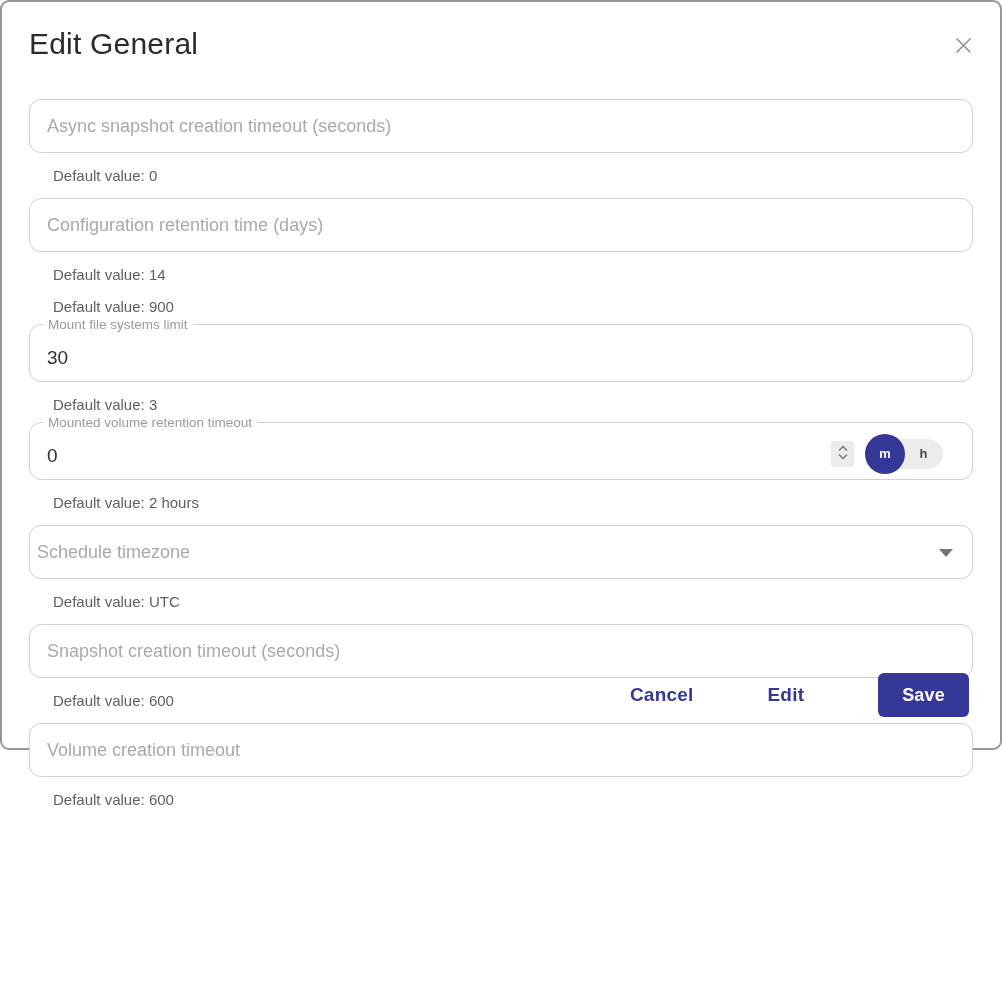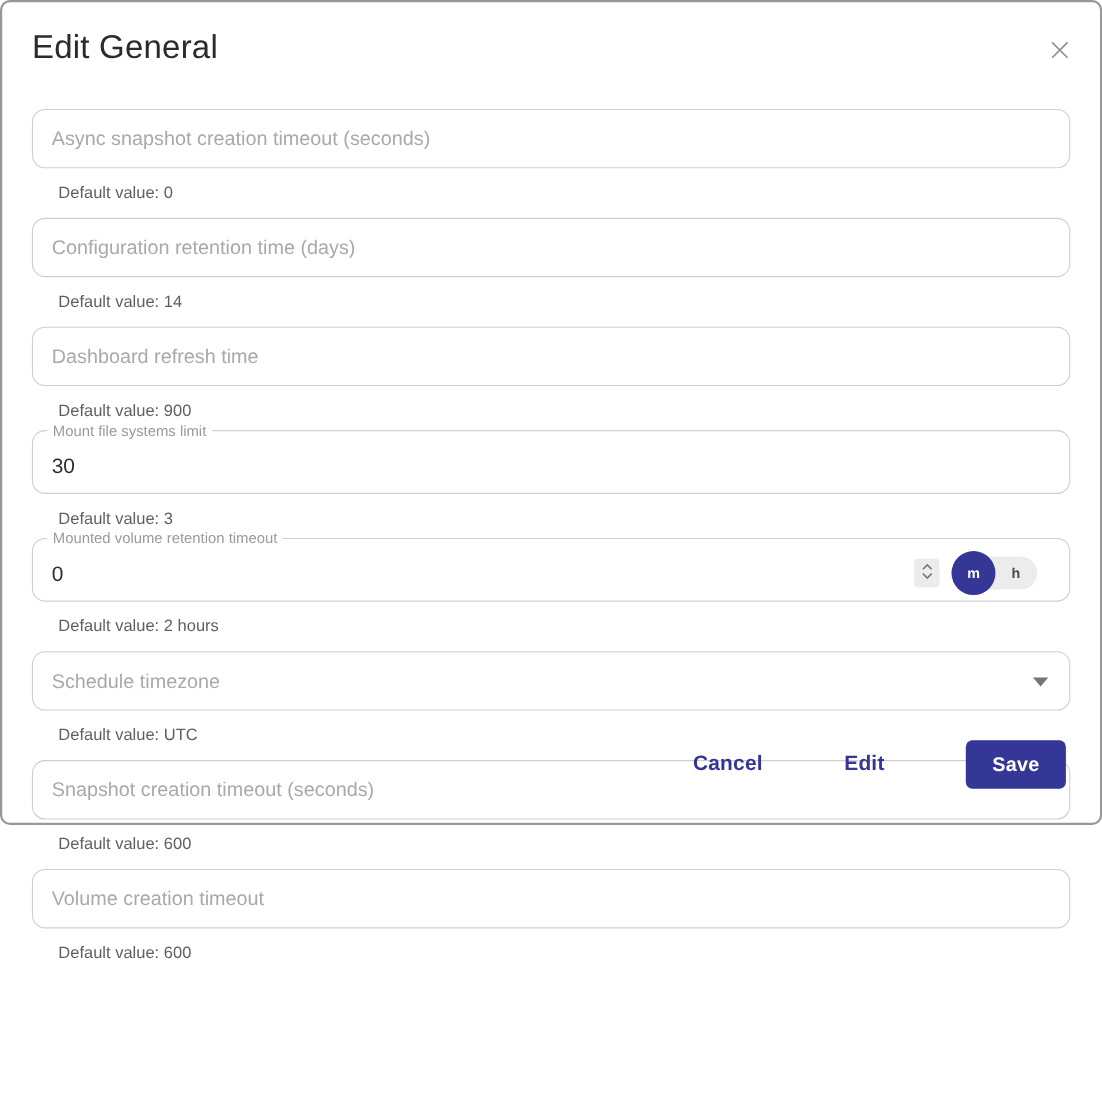--- a/index.html
+++ b/index.html
@@ -132,21 +132,21 @@
     margin: -5px -1px -5px 0;
     border-radius: 50%;
     background: #343795;
     color: #ffffff;
     line-height: 40px;
   }
   .select-field {
     position: relative;
     display: flex;
     align-items: center;
-    padding: 0 17px;
+    padding: 0 7px;
     cursor: pointer;
   }
   .select-placeholder { font-size: 18px; color: #a9a9a9; }
   .select-caret {
     position: absolute;
     right: 19px;
     top: 50%;
     margin-top: -3px;
     width: 0; height: 0;
     border-left: 7px solid transparent;
@@ -205,21 +205,20 @@
 
     
     <input class="text-input" type="text" placeholder="Async snapshot creation timeout (seconds)" style="">
     <div class="helper-text">Default value: 0</div>
 
     
     <input class="text-input" type="text" placeholder="Configuration retention time (days)" style="">
     <div class="helper-text">Default value: 14</div>
 
     
-    <input class="text-input" type="text" placeholder="Dashboard refresh time" style="">
     <div class="helper-text">Default value: 900</div>
 
     
     <div class="outlined-field">
       <span class="outlined-label">Mount file systems limit</span>
       <input class="outlined-input" type="text" value="30" style="">
     </div>
     <div class="helper-text">Default value: 3</div>
 
     

